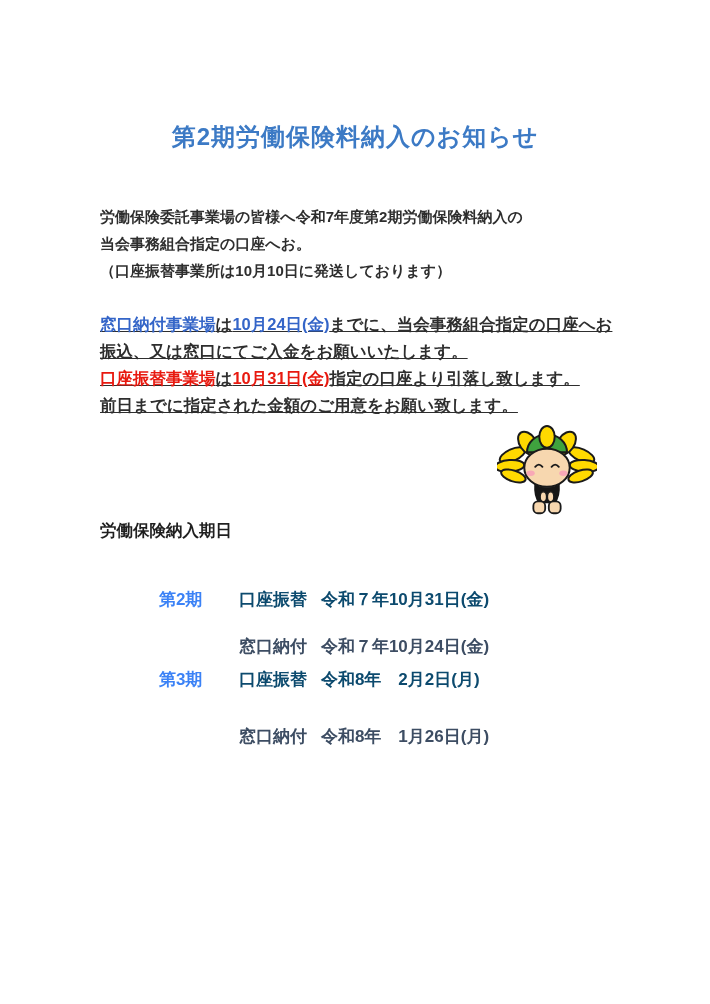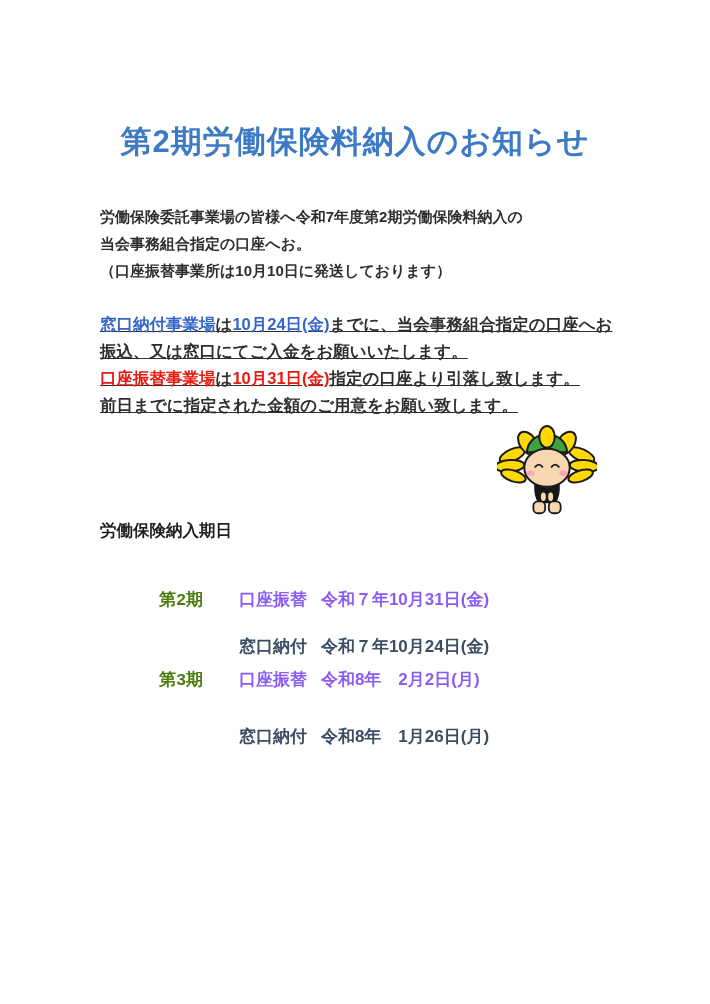--- a/index.html
+++ b/index.html
@@ -14,21 +14,21 @@
     background: #ffffff;
     font-family: "Liberation Sans", "DejaVu Sans", sans-serif;
     overflow: hidden;
   }
   .doc-title {
     position: absolute;
     top: 121px;
     left: 0;
     width: 710px;
     text-align: center;
-    font-size: 31px;
+    font-size: 24px;
     font-weight: bold;
     letter-spacing: 1px;
     color: #3c7ac5;
     margin: 0;
   }
   .intro {
     position: absolute;
     top: 203px;
     left: 100px;
     width: 530px;
@@ -69,29 +69,28 @@
   .schedule-row {
     position: absolute;
     left: 140px;
     font-size: 17px;
     font-weight: 700;
     white-space: pre;
   }
   .schedule-row .period {
     display: inline-block;
     width: 80px;
-    color: #4d7c0f;
-    font-family: Liberation Mono, monospace;
+    color: #3b82f6;
   }
   .schedule-row .method { margin-right: 14px; }
   .row-1 { top: 568px; }
   .row-2 { top: 615px; }
   .row-3 { top: 648px; }
   .row-4 { top: 705px; }
-  .row-red  .method, .row-red  .date { color: #8b5cf6; }
+  .row-red  .method, .row-red  .date { color: #0c4a6e; }
   .row-navy .method, .row-navy .date { color: #3d4d63; }
 </style>
 </head>
 <body>
 
 <div class="page">
 
   <h1 class="doc-title">第2期労働保険料納入のお知らせ</h1>
 
   <div class="intro">

